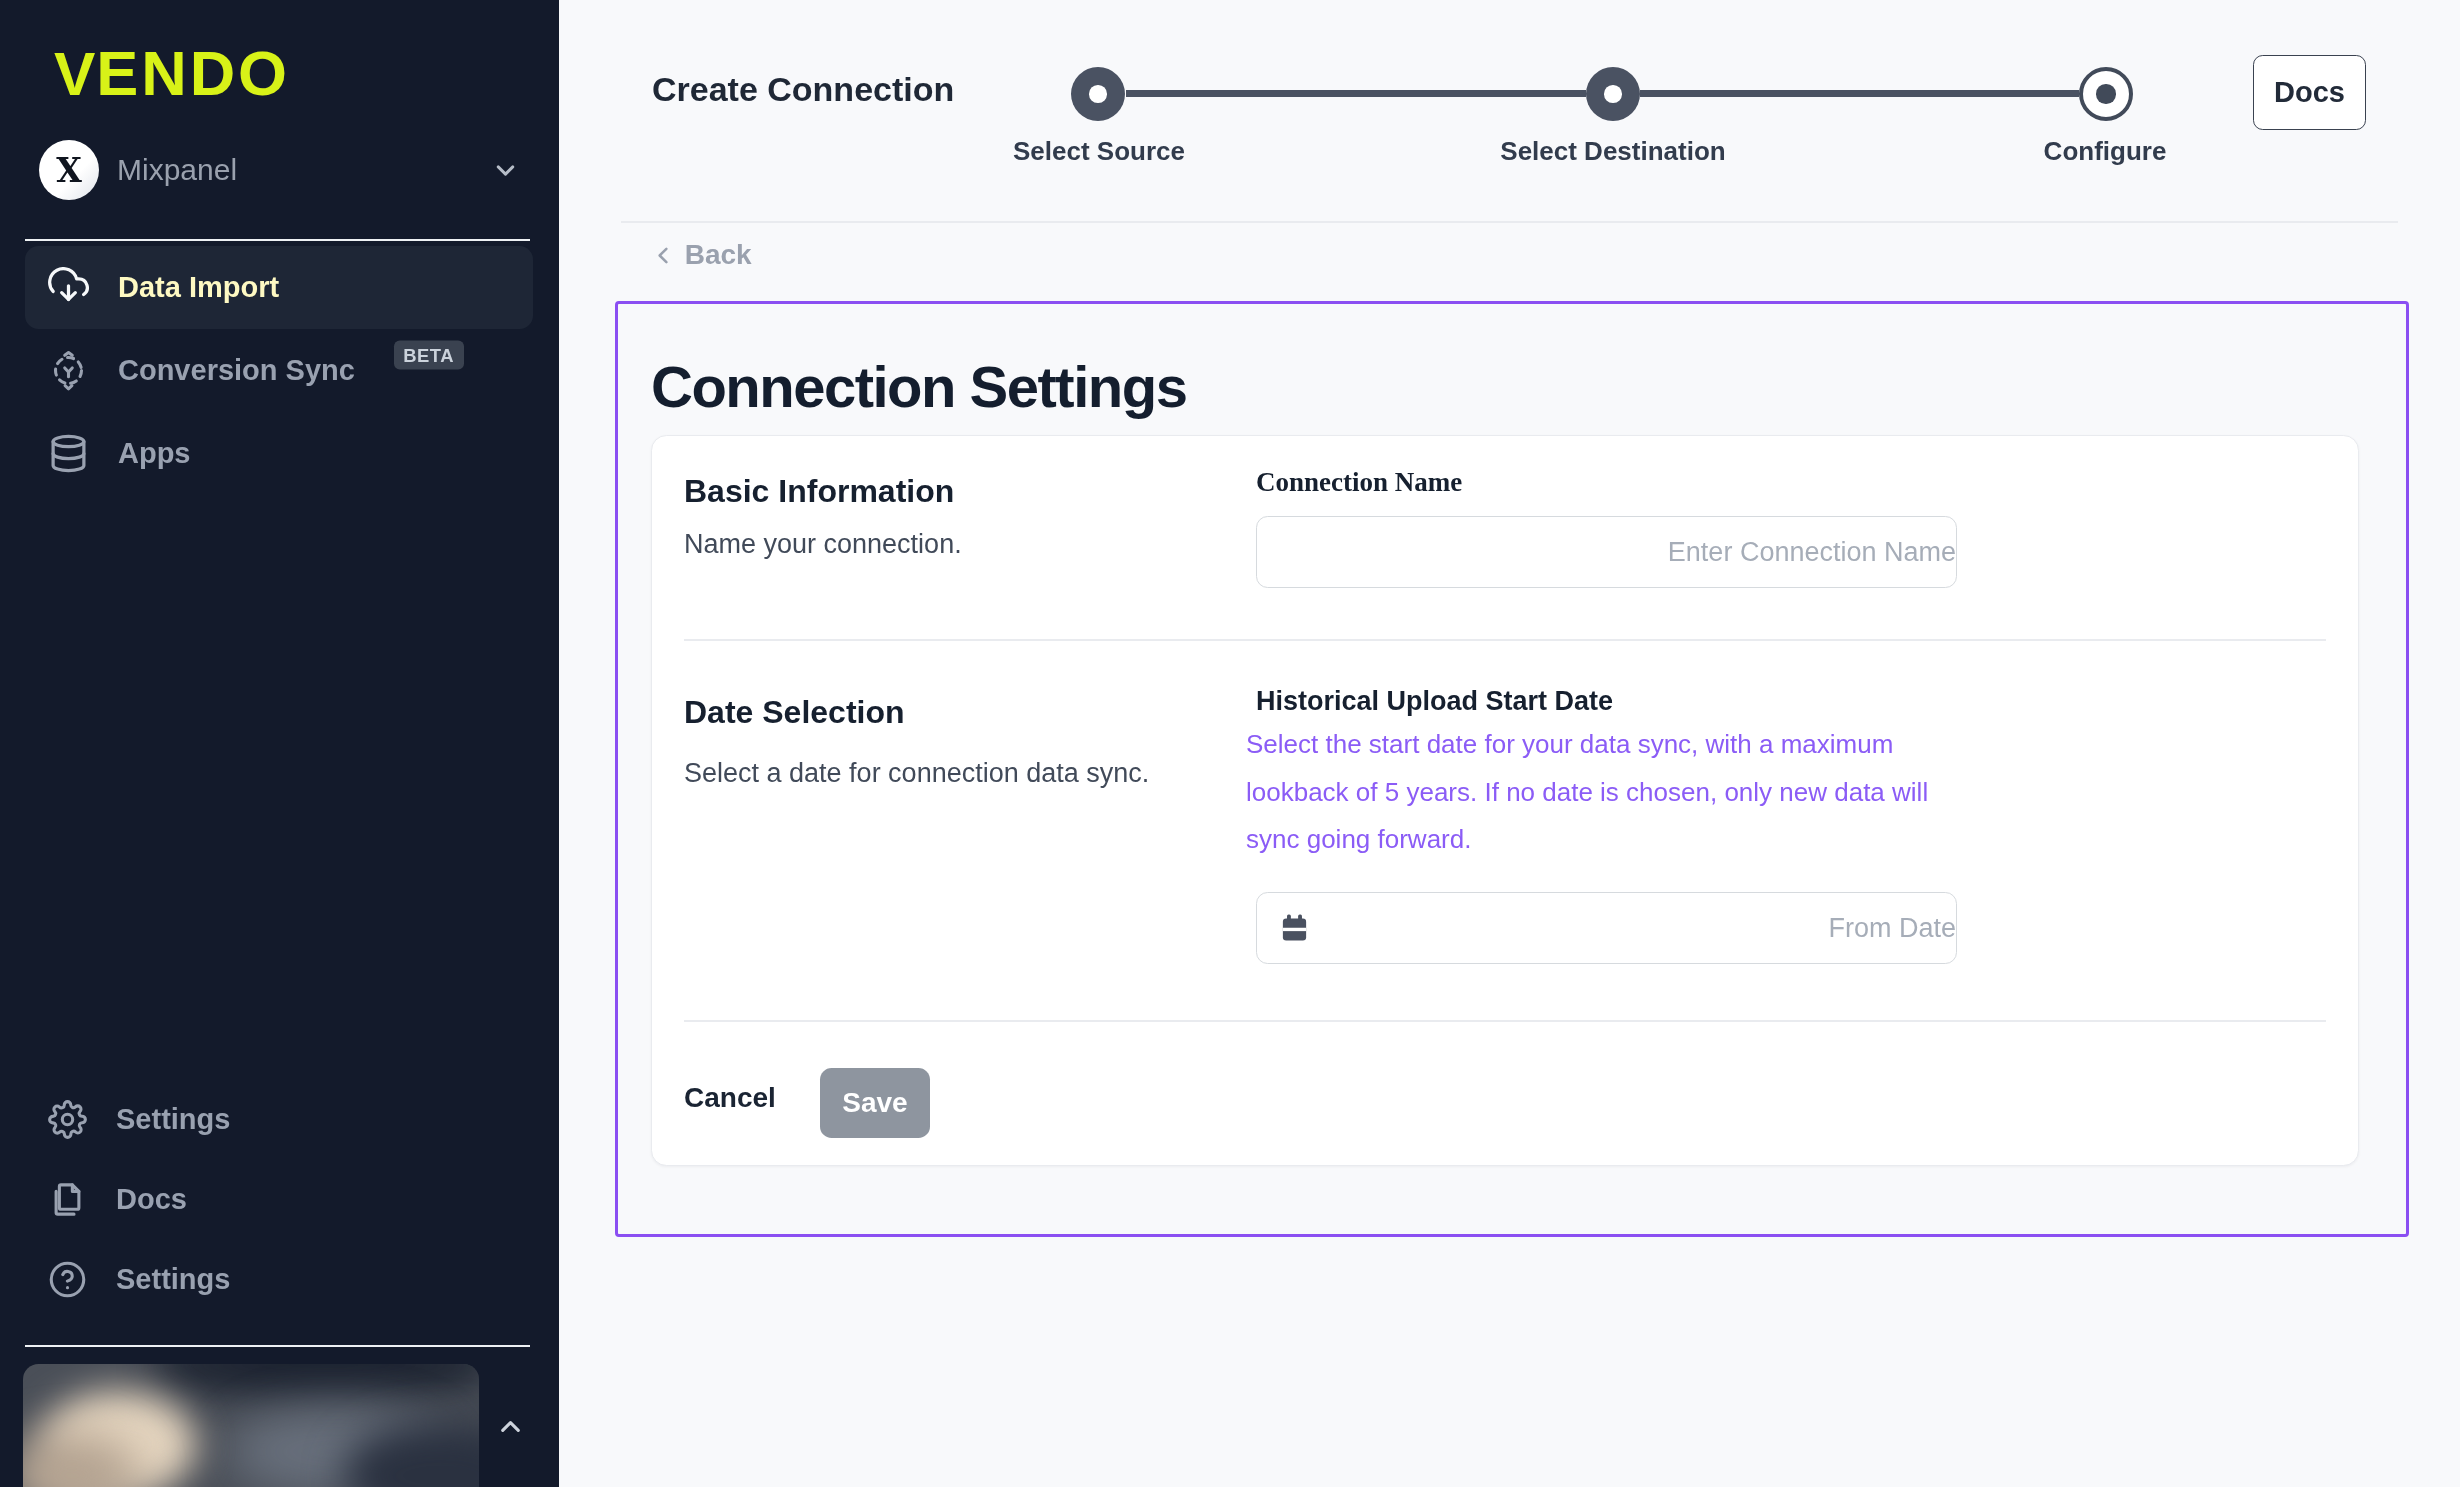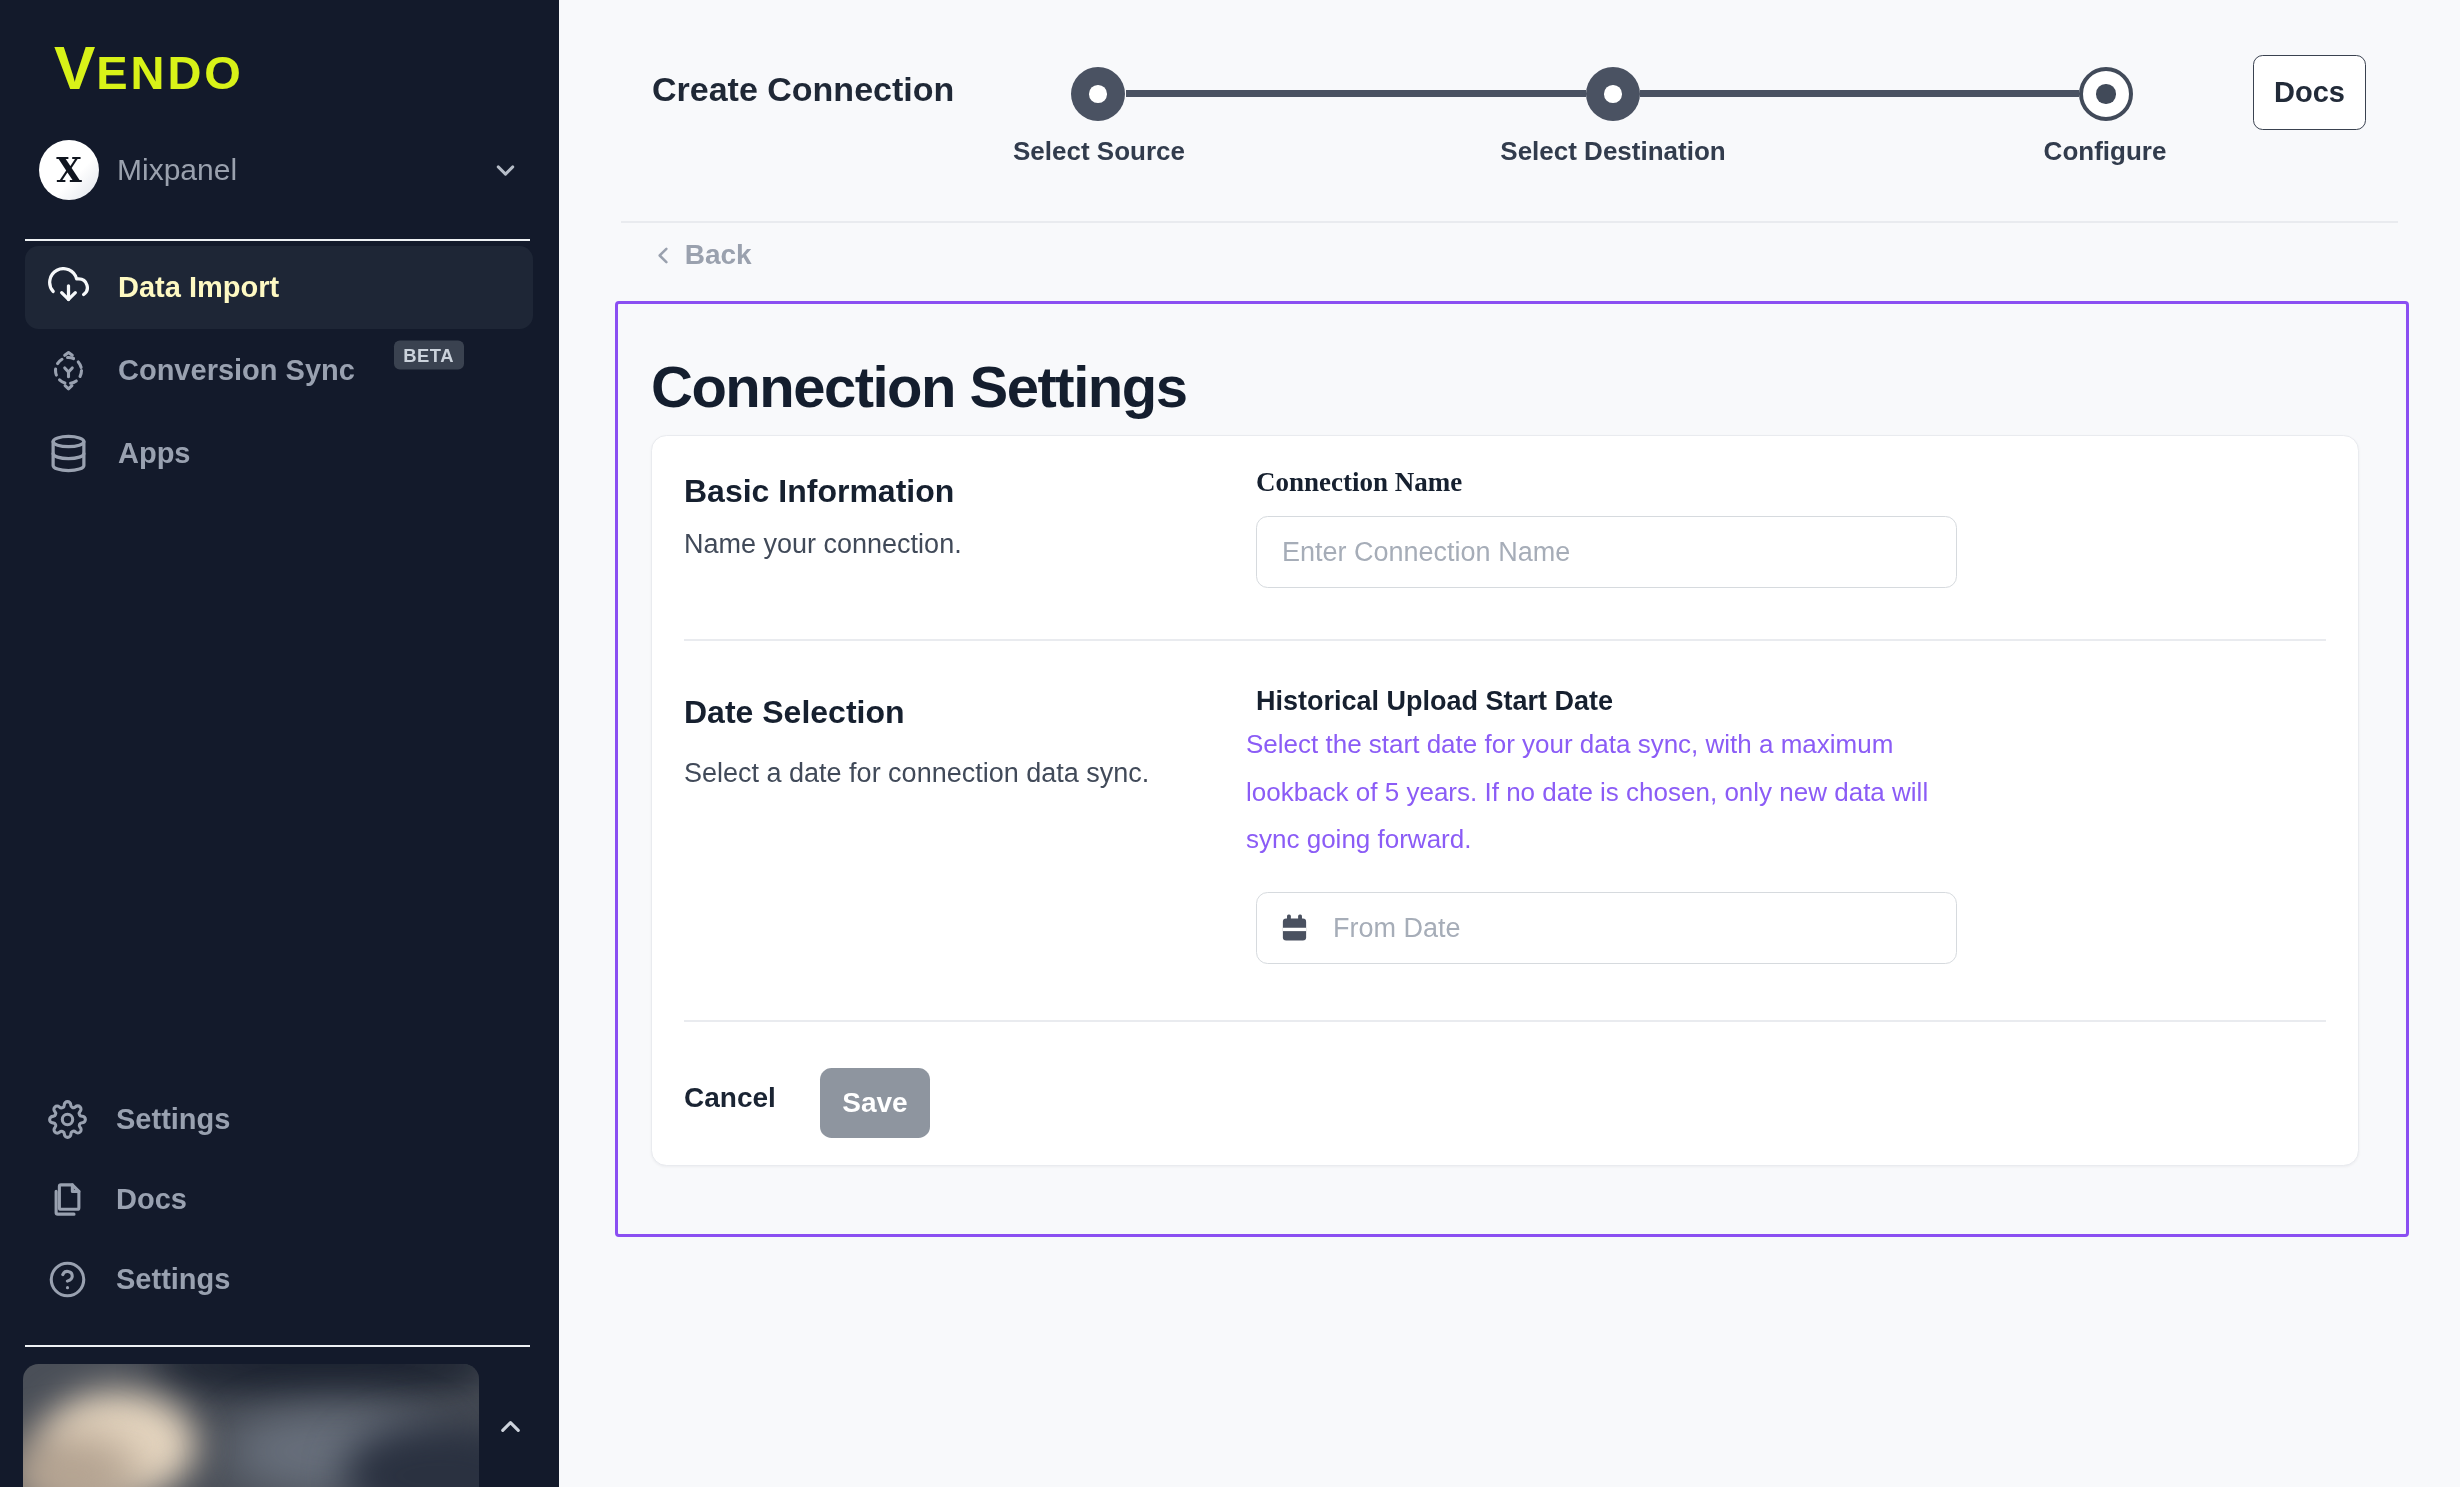--- a/index.html
+++ b/index.html
@@ -3,21 +3,21 @@
 <meta charset="utf-8">
 <style>
   html,body{margin:0;padding:0;background:#f8f9fb;}
   #app{position:relative;width:2461px;height:1488px;overflow:hidden;
        font-family:"Liberation Sans",sans-serif;background:#f8f9fb;}
 
   
   .sidebar{position:absolute;left:0;top:0;width:559px;height:1488px;background:#131a2b;}
   .logo{position:absolute;left:54px;top:37px;color:#d8f218;font-weight:800;letter-spacing:1px;white-space:nowrap;}
   .logo .lv{font-size:62px;line-height:62px;vertical-align:baseline;}
-  .logo .lrest{font-size:47px;letter-spacing:2.9px;}
+  .logo .lrest{font-size:63px;letter-spacing:2.9px;}
 
   .workspace{position:absolute;left:39px;top:138px;width:481px;height:64px;display:flex;align-items:center;cursor:pointer;}
   .ws-avatar{width:60px;height:60px;border-radius:50%;background:linear-gradient(135deg,#ffffff 60%,#dfe3ea);
              display:flex;align-items:center;justify-content:center;flex:0 0 auto;}
   .ws-avatar span{font-weight:900;font-size:33px;color:#10151f;font-family:"DejaVu Serif",serif;}
   .ws-label{margin-left:18px;font-size:30px;color:#9aa1ae;font-weight:500;flex:1;}
   .icon{display:inline-flex;align-items:center;justify-content:center;}
   .side-div{position:absolute;left:25px;width:505px;height:1.9px;background:#eef1f4;}
   .side-div.top{top:239px;}
   .side-div.bottom{top:1345px;}
@@ -66,21 +66,21 @@
   .panel{position:absolute;left:56px;top:301px;width:1788px;height:930px;border:3.9px solid #8b4ff2;border-radius:3.9px;box-sizing:content-box;}
   .panel-title{position:absolute;left:33px;top:9.7px;font-size:58px;font-weight:800;letter-spacing:-1.5px;color:#141e2e;white-space:nowrap;}
 
   .card{position:absolute;left:33px;top:131px;width:1708px;height:731px;background:#ffffff;
         border:1.9px solid #e9ebef;border-radius:15.5px;box-shadow:0 1px 2.9px rgba(16,24,40,.05);box-sizing:border-box;}
   .sec-title{position:absolute;font-size:32px;font-weight:700;color:#16202f;white-space:nowrap;}
   .sec-sub{position:absolute;font-size:27px;color:#414a59;white-space:nowrap;}
   .field-label{position:absolute;font-size:27px;font-weight:700;color:#16202f;white-space:nowrap;}
   .text-input{position:absolute;width:701px;height:72px;border:1.9px solid #d6dade;border-radius:11.6px;
               font-size:27px;color:#16202f;padding:0 0 0 25px;box-sizing:border-box;outline:none;background:#fff;
-              font-family:"Liberation Sans",sans-serif;}
+              font-family:"Liberation Sans",sans-serif;text-align:right;}
   .text-input::placeholder{color:#a6adb8;}
   .input-wrap{position:absolute;width:701px;height:72px;}
   .input-wrap .text-input{left:0;top:0;padding-left:76px;}
   .input-wrap .cal{position:absolute;left:23px;top:20.4px;z-index:2;}
   .card-div{position:absolute;left:32px;width:1642px;height:1.9px;background:#e9ebef;}
   .para-line{position:absolute;left:594px;font-size:26px;color:#8b5cf6;white-space:nowrap;}
 
   .cancel-btn{position:absolute;left:32px;top:646px;font-size:28px;font-weight:700;color:#1a2433;
               background:none;border:none;cursor:pointer;padding:0;font-family:"Liberation Sans",sans-serif;}
   .save-btn{position:absolute;left:168px;top:632px;width:110px;height:70px;background:#8e959f;border:none;

